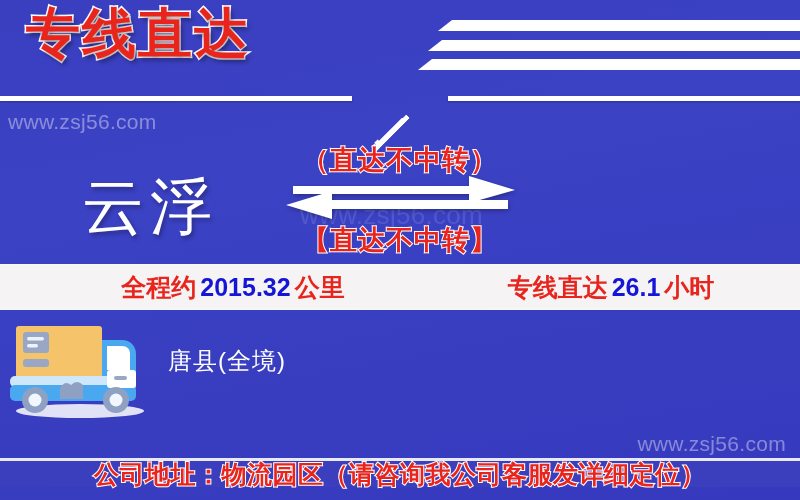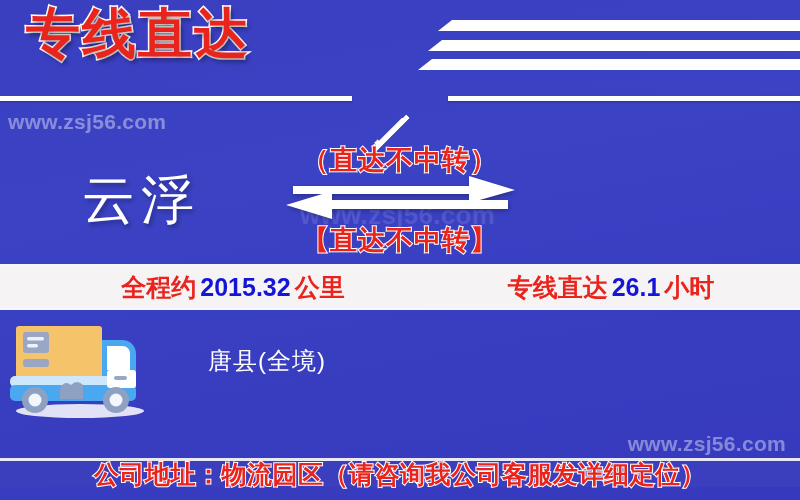--- a/index.html
+++ b/index.html
@@ -64,35 +64,34 @@
             clip-path: polygon(0 100%, 0 calc(100% - 7px), calc(100% - 7px) calc(100% - 7px), calc(100% - 7px) 0, 100% 0, 100% 100%); }
 
   
   .watermark {
     position: absolute;
     color: rgba(255,255,255,0.40);
     font-size: 21px;
     letter-spacing: 0.3px;
     white-space: nowrap;
     pointer-events: none;
-    font-weight: bold;
   }
   #wm-top    { left: 8px;  top: 110px; }
   #wm-bottom { right: 14px; top: 432px; }
   #wm-mid {
     left: 300px; top: 200px;
     color: rgba(255,255,255,0.12);
     font-size: 26px;
   }
 
   
   .city {
     position: absolute;
     color: #ffffff;
-    font-size: 53px;
+    font-size: 62px;
     font-weight: normal;
     letter-spacing: 6px;
     white-space: nowrap;
     text-shadow: 2px 3px 4px rgba(0,0,0,0.3);
   }
   #city-origin { left: 82px; top: 165px; }
   #city-dest   { right: 68px; top: 165px; }
 
   
   .red-tag {
@@ -134,21 +133,20 @@
 
   
   #truck { position: absolute; left: 6px; top: 318px; width: 146px; height: 100px; }
   #coverage {
     position: absolute;
     left: 168px; top: 345px;
     color: #ffffff;
     font-size: 24px;
     letter-spacing: 1px;
     white-space: nowrap;
-    margin-left: 40px;
   }
 
   
   #bottom-line {
     position: absolute; left: 0; top: 458px; width: 800px; height: 3px;
     background: #e9e9f4;
   }
   #bottom-bar {
     position: absolute; left: 0; top: 461px; width: 800px; height: 26px;
     background: #3b3fbe;

